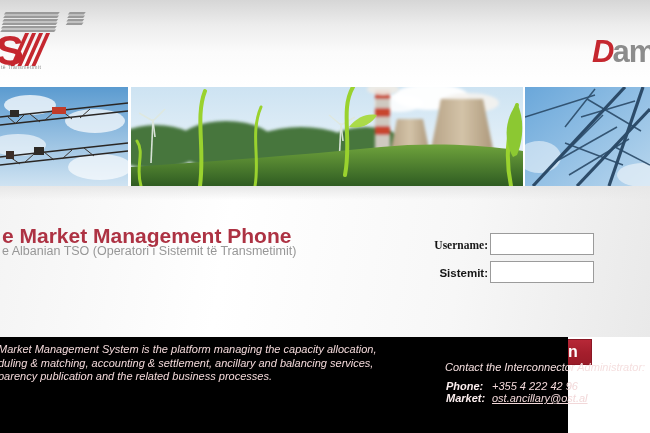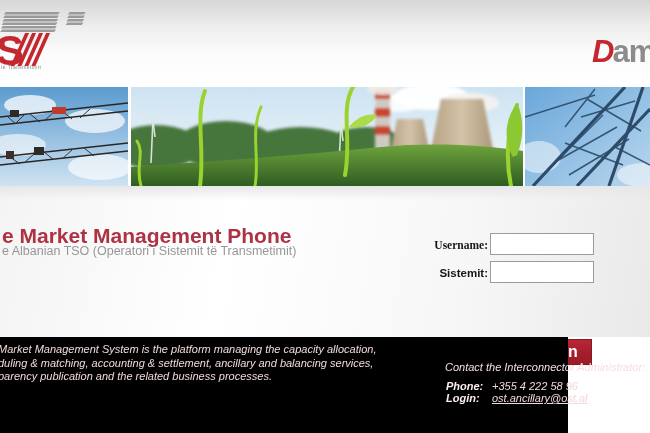--- a/index.html
+++ b/index.html
@@ -238,20 +238,20 @@
   <button class="login-btn">Login</button>
 
   <div class="footer">
     <div class="footer-desc">
       <div>Market Management System is the platform managing the capacity allocation,</div>
       <div>duling &amp; matching, accounting &amp; settlement, ancillary and balancing services,</div>
       <div>parency publication and the related business processes.</div>
     </div>
     <div class="contact-head">Contact the Interconnector Administrator:</div>
     <div class="contact-row row-phone">
-      <span class="c-label">Phone:</span><span class="c-value">+355 4 222 58 96</span>
+      <span class="c-label">Phone:</span><span class="c-value">+355 4 222 42 96</span>
     </div>
     <div class="contact-row row-email">
-      <span class="c-label">Login:</span><a class="email-link" href="#">ost.ancillary@ost.al</a>
+      <span class="c-label">Market:</span><a class="email-link" href="#">ost.ancillary@ost.al</a>
     </div>
   </div>
 
 </div>
 
 </body></html>

